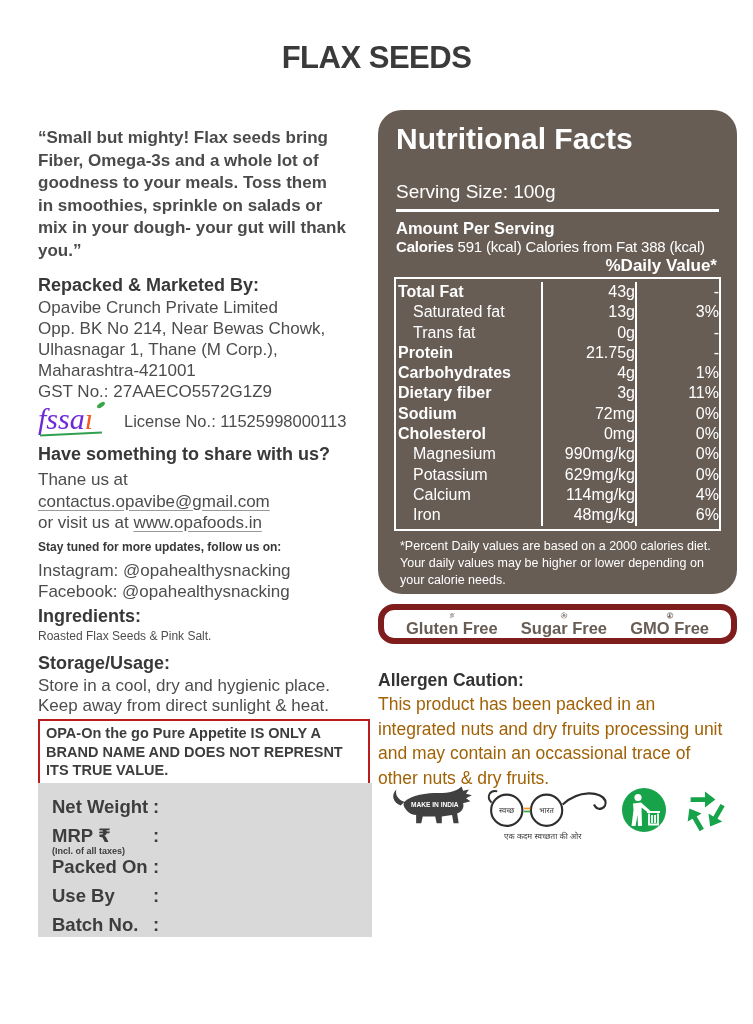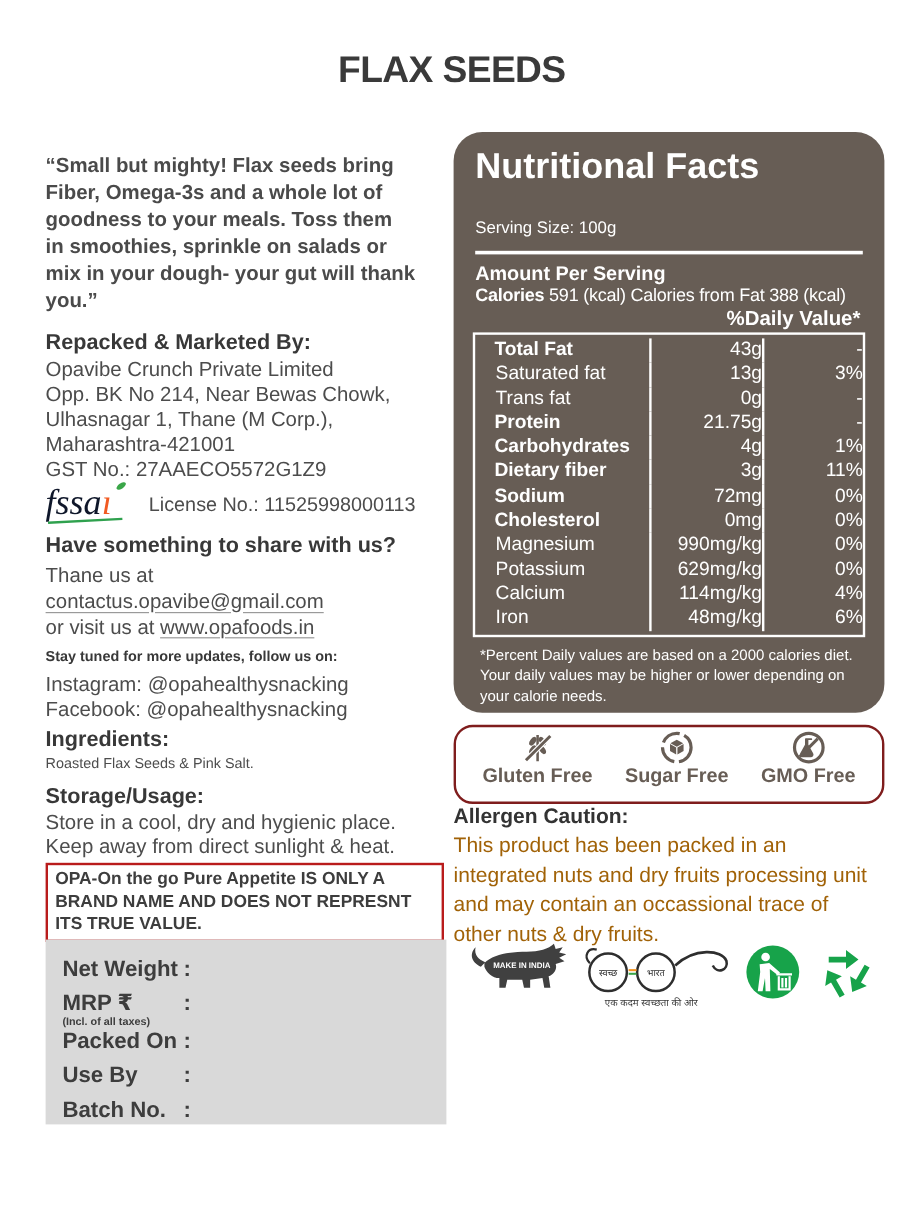--- a/index.html
+++ b/index.html
@@ -18,21 +18,21 @@
   .quote { top:127px; left:38px; width:308px; font-size:17px; font-weight:600;
     color:#4a4a4a; line-height:22.5px; }
   .sec-h { font-size:18px; font-weight:bold; color:#383838; }
   .repacked-h { top:275px; left:38px; }
   .addr { top:297px; left:38px; width:335px; font-size:17px; color:#4c4c4c; }
   .addr div { height:21px; line-height:21px; }
 
   .fssai-logo { top:404px; left:38px; width:80px; height:36px; }
   .fssai-word { font-family:"Liberation Serif","DejaVu Serif",serif; font-style:italic;
     font-size:30px; line-height:30px; }
-  .fssai-blue { color:#0f172a; }
+  .fssai-blue { color:#6d28d9; }
   .fssai-orange { color:#f15a22; }
   .fssai-underline { position:absolute; left:2px; top:29px; width:62px; height:2px;
     background:#2fa14e; transform:rotate(-3deg); }
   .fssai-leaf { position:absolute; left:58px; top:-3px; width:10px; height:8px; }
   .fssai-license { top:412px; left:124px; font-size:16.5px; color:#4c4c4c; }
 
   .share-h { top:444px; left:38px; }
   .contact { top:469px; left:38px; width:335px; font-size:17px; line-height:21.5px; color:#4c4c4c; }
   .u { text-decoration:underline; text-decoration-color:#9a9a9a; text-underline-offset:3px; }
 
@@ -51,37 +51,37 @@
 
   .fill-panel { top:783px; left:38px; width:334px; height:154px; background:#d9d9d9; }
   .fill-row { position:absolute; left:14px; font-size:18.5px; font-weight:bold; color:#3d3d3d; }
   .fill-label { display:inline-block; width:101px; }
   .fill-note { position:absolute; left:14px; top:63px; font-size:9px; font-weight:bold; color:#3d3d3d; }
 
   
   .nf-panel { top:110px; left:378px; width:359px; height:484px;
     background:#675d55; border-radius:24px; color:#ffffff; }
   .nf-title { position:absolute; top:12px; left:18px; font-size:30px; font-weight:bold; letter-spacing:0; }
-  .nf-serving { position:absolute; top:71px; left:18px; font-size:14px; }
+  .nf-serving { position:absolute; top:71px; left:18px; font-size:19px; }
   .nf-divider { position:absolute; top:99px; left:18px; width:323px; height:3px; background:#fff; }
   .nf-amount { position:absolute; top:109px; left:18px; font-size:16.5px; font-weight:bold; }
   .nf-cal { position:absolute; top:128px; left:18px; font-size:15px; white-space:nowrap; letter-spacing:-0.2px; }
   .nf-cal b { font-weight:bold; }
   .nf-dv { position:absolute; top:146px; right:20px; font-size:17px; font-weight:bold; }
   .ntable { position:absolute; top:167px; left:16px; width:327px; border:2px solid #fff;
     display:grid; grid-template-columns:45% 29% 26%; padding:3px 0; }
   .ncell { font-size:16px; line-height:20.3px; }
-  .ncell.name { padding-left:16px; }
+  .ncell.name { padding-left:2px; }
   .ncell.name.ind { padding-left:17px; }
   .ncell.b { font-weight:bold; }
   .ncell.val, .ncell.dv { border-left:2px solid #fff; text-align:right; }
   .nf-foot { position:absolute; top:428px; left:22px; width:322px; font-size:12.5px; line-height:17px; }
 
   
-  .badges { top:604px; left:378px; width:359px; height:66px; border:2px solid #7f1d1d;
+  .badges { top:604px; left:378px; width:359px; height:40px; border:6px solid #7f1d1d;
     border-radius:16px; display:flex; justify-content:space-between; padding:2px 22px 0 22px; }
   .badge { display:flex; flex-direction:column; align-items:center; }
   .badge-label { font-size:16.5px; font-weight:bold; color:#675d55; white-space:nowrap; }
 
   
   .allergen-h { top:670px; left:378px; font-size:17.5px; font-weight:bold; color:#333; }
   .allergen-t { top:692px; left:378px; width:354px; font-size:17.5px; line-height:24.5px; color:#a16207; }
 
   
   .logo-lion { top:783px; left:389px; }

